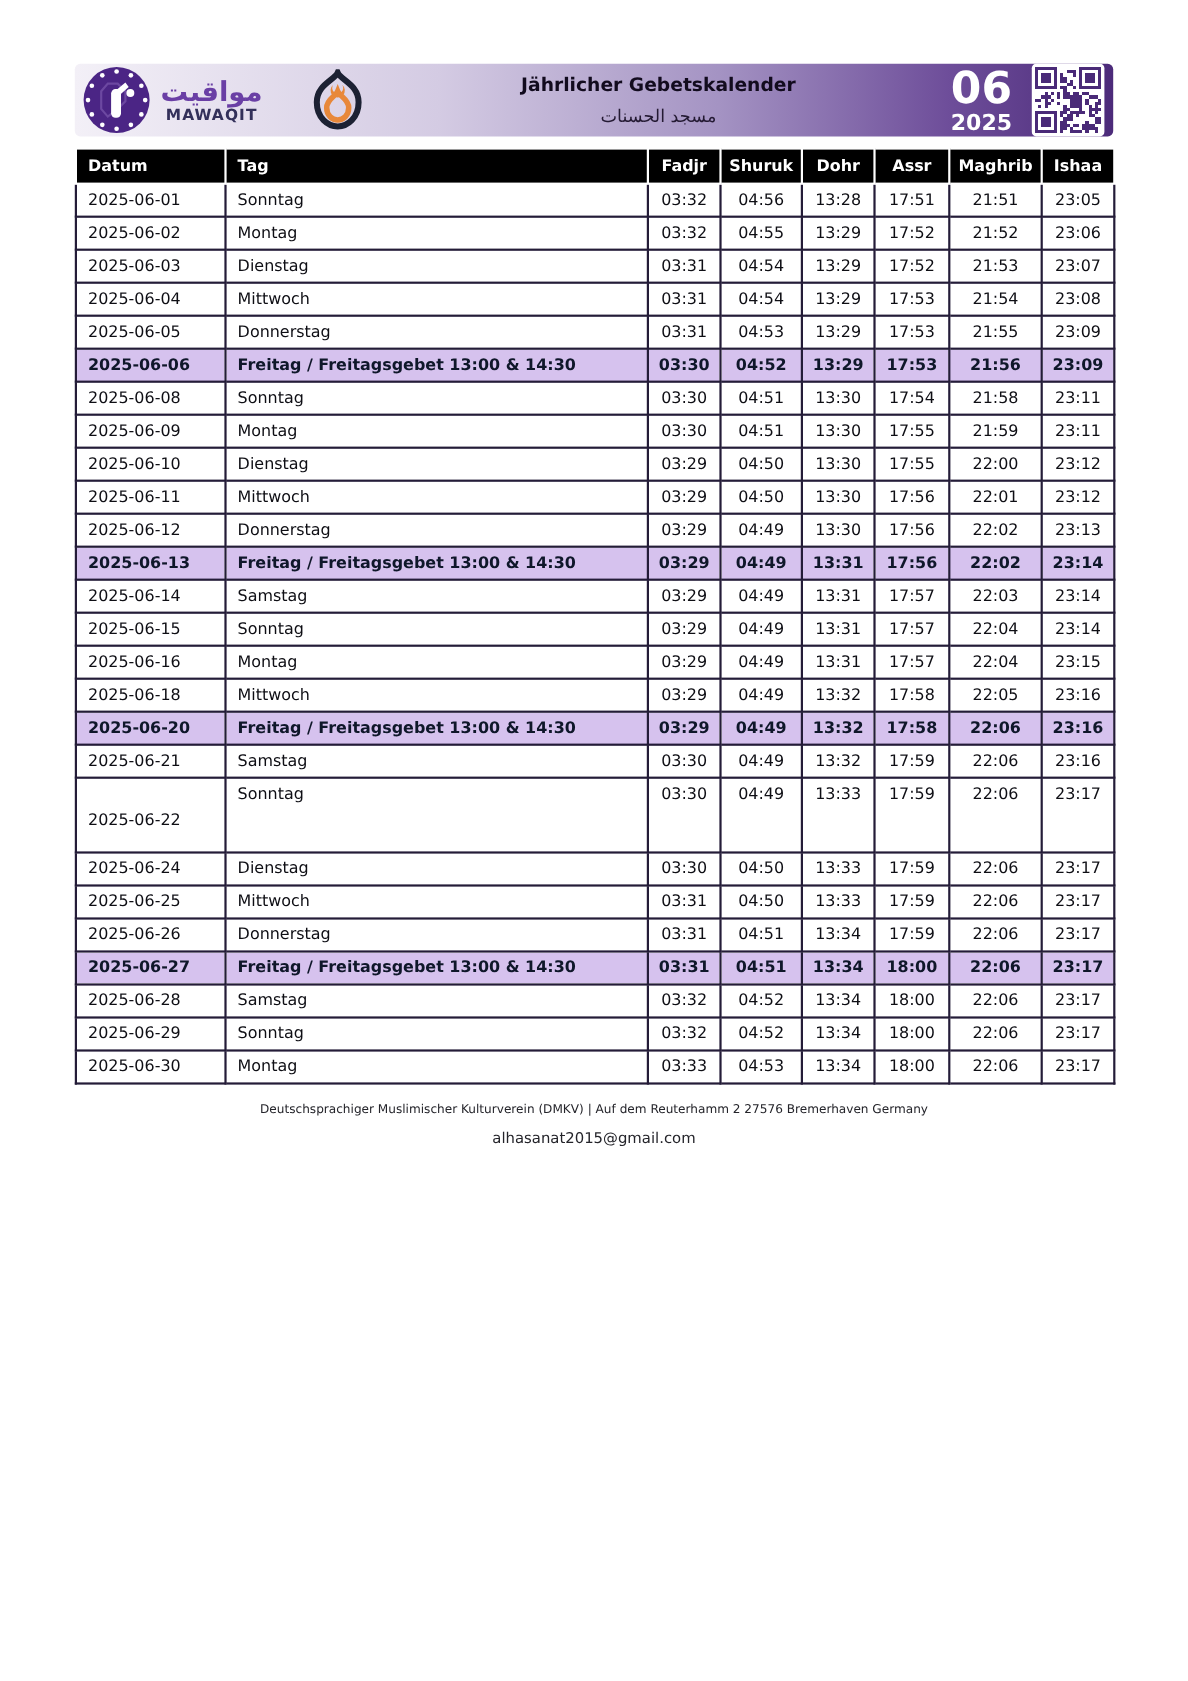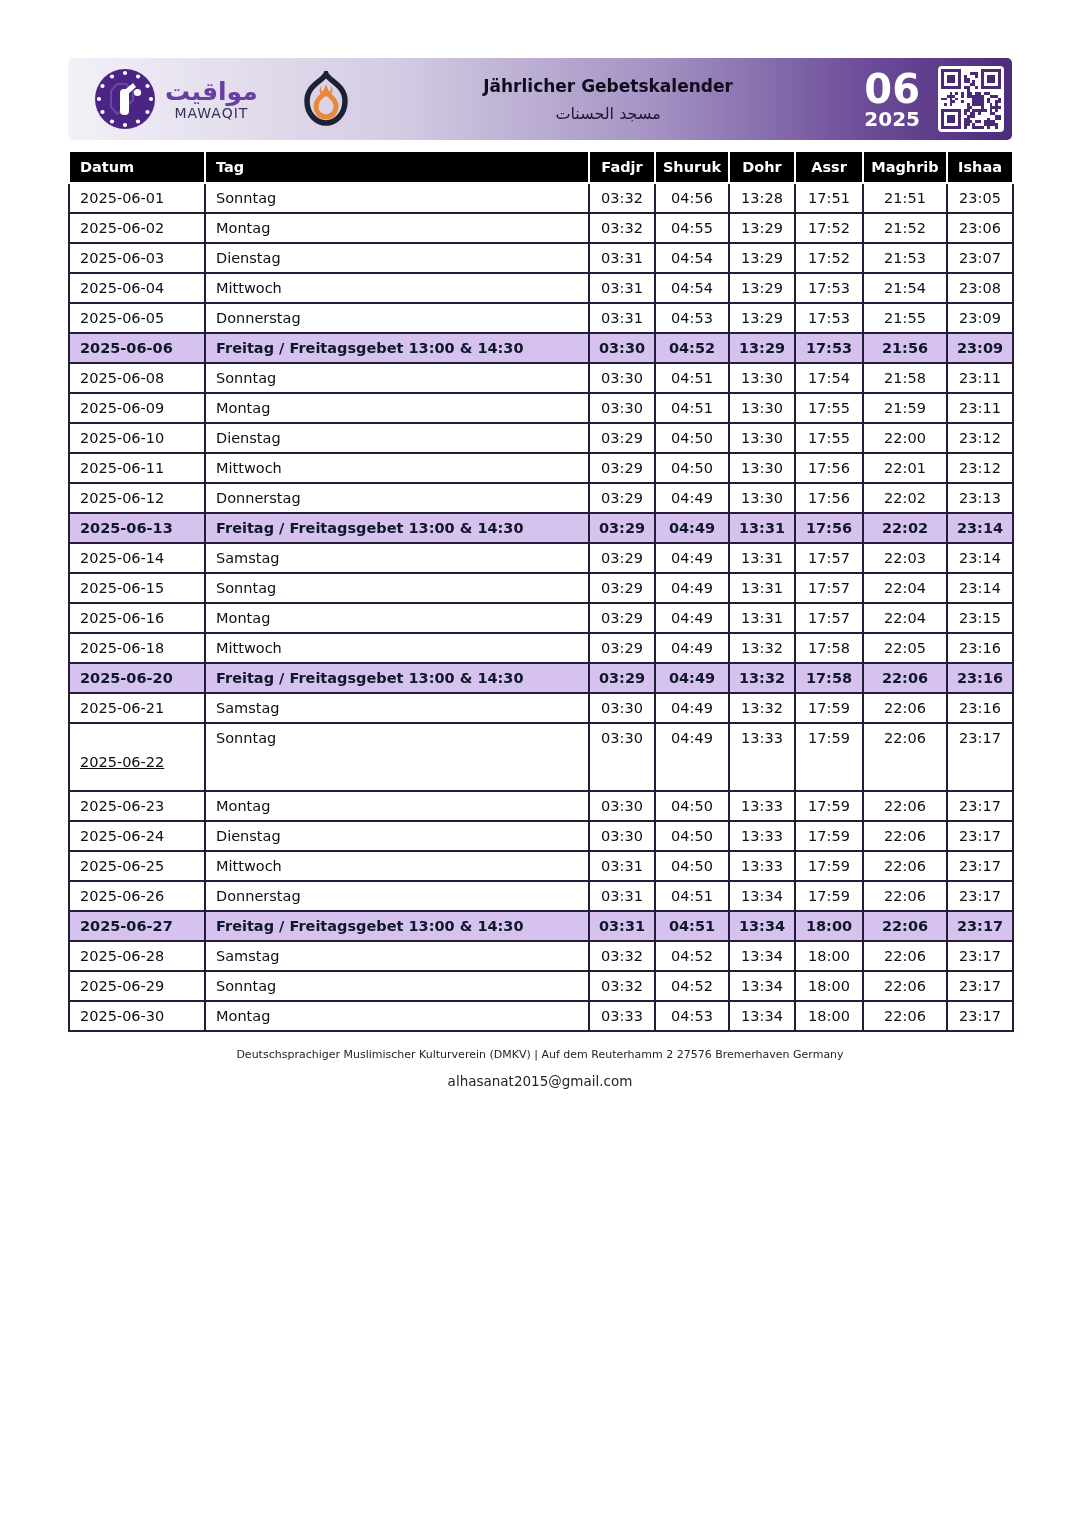--- a/index.html
+++ b/index.html
@@ -6,30 +6,30 @@
   body {
     width: 1080px; height: 1528px;
     font-family: "DejaVu Sans", sans-serif;
     color: #111;
     position: relative;
   }
   .page { width: 944px; margin: 0 auto; padding-top: 58px; }
 
   
   .banner {
-    height: 82px;
+    height: 66px;
     border-radius: 5px;
     background: linear-gradient(90deg, #f3f0f7 0%, #d4cbe3 35%, #a493c3 62%, #6e4e9a 84%, #4c2b7a 100%);
-    display: flex; align-items: center; padding-left: 19px;
+    display: flex; align-items: center;
   }
   .logo-group { display: flex; align-items: center; padding-left: 6px; }
   .mawaqit-logo { width: 64px; height: 64px; }
   .mawaqit-text { margin-left: 8px; line-height: 1; text-align: center; }
   .mawaqit-text .ar { font-size: 25px; font-weight: bold; color: #6a3fa5; }
-  .mawaqit-text .lat { font-size: 14px; font-weight: normal; letter-spacing: 1px; color: #33305a; margin-top: 2px; }
+  .mawaqit-text .lat { font-size: 14px; font-weight: bold; letter-spacing: 1px; color: #33305a; margin-top: 2px; }
   .mosque-logo { width: 52px; height: 56px; margin-left: 42px; }
 
   .banner-title { flex: 1; text-align: center; }
   .banner-title .t1 { font-size: 17px; font-weight: bold; color: #120b1e; }
   .banner-title .t2 { font-size: 16px; color: #241a33; margin-top: 8px; }
 
   .month-block { text-align: center; color: #fff; line-height: 0.95; margin-right: 18px; }
   .month-block .m { font-size: 40px; font-weight: bold; }
   .month-block .y { font-size: 20px; font-weight: bold; margin-top: 2px; }
   .qr-tile {
@@ -62,21 +62,21 @@
     padding: 4px 10px;
     height: 20px;
     color: #0e0e14;
     background: #fff;
     vertical-align: middle;
     overflow: hidden; white-space: nowrap;
   }
   .cal tbody td.c { text-align: center; padding: 4px 2px; }
   .cal tr.friday td { background: #d6c2ee; font-weight: bold; color: #0f172a; }
   .cal tr.tall td { height: 48px; vertical-align: top; padding-top: 6px; }
-  .cal tr.tall td.date-cell { vertical-align: middle; padding-top: 14px; text-decoration: underline; }
+  .cal tr.tall td.date-cell { vertical-align: middle; padding-top: 14px; }
 
   
   .footer { text-align: center; margin-top: 16px; color: #24242a; }
   .footer .f1 { font-size: 11px; }
   .footer .f2 { font-size: 13.5px; margin-top: 12px; }
 </style>
 </head>
 <body>
 
 <div class="page">
@@ -470,30 +470,20 @@
           <td class="date-cell">2025-06-22</td>
           <td>Sonntag</td>
           <td class="c">03:30</td>
           <td class="c">04:49</td>
           <td class="c">13:33</td>
           <td class="c">17:59</td>
           <td class="c">22:06</td>
           <td class="c">23:17</td>
         </tr>
         <tr>
-          <td class="date-cell">2025-06-23</td>
-          <td>Montag</td>
-          <td class="c">03:30</td>
-          <td class="c">04:50</td>
-          <td class="c">13:33</td>
-          <td class="c">17:59</td>
-          <td class="c">22:06</td>
-          <td class="c">23:17</td>
-        </tr>
-        <tr>
           <td class="date-cell">2025-06-24</td>
           <td>Dienstag</td>
           <td class="c">03:30</td>
           <td class="c">04:50</td>
           <td class="c">13:33</td>
           <td class="c">17:59</td>
           <td class="c">22:06</td>
           <td class="c">23:17</td>
         </tr>
         <tr>

